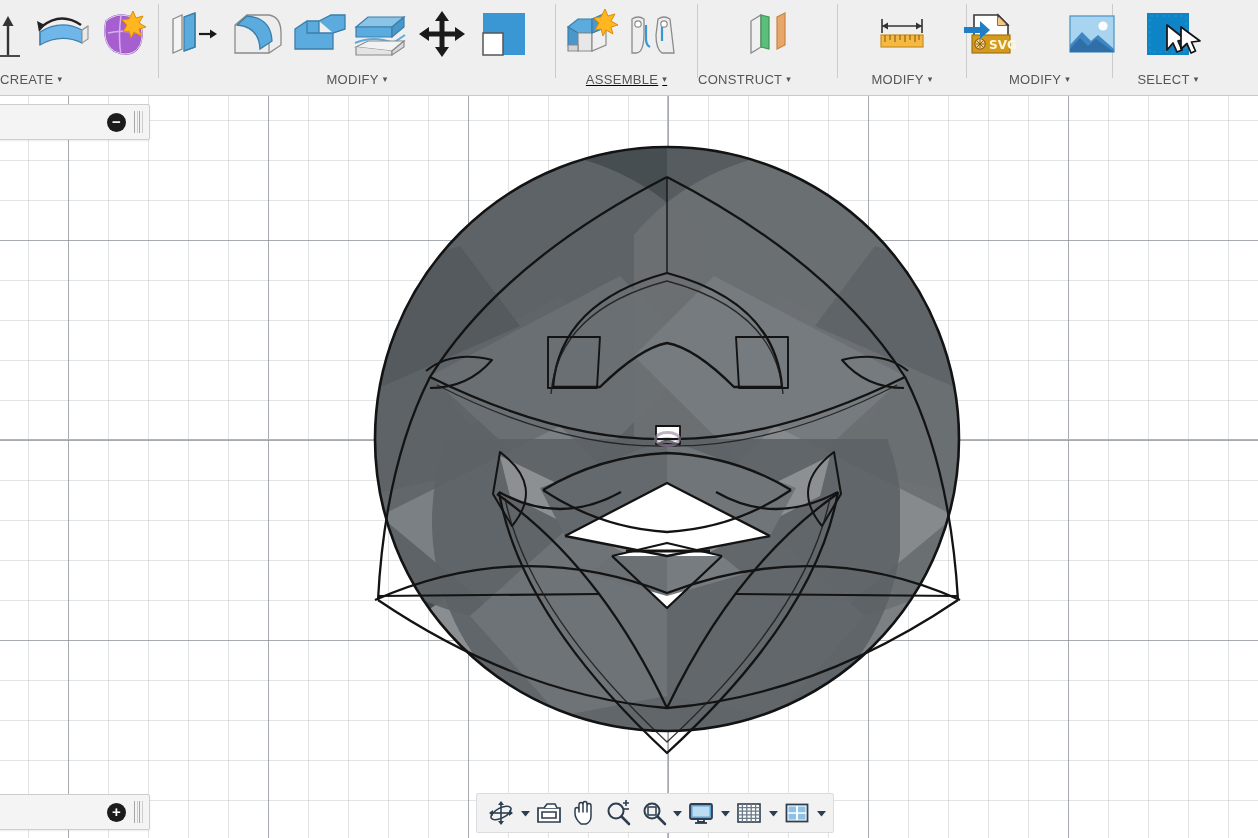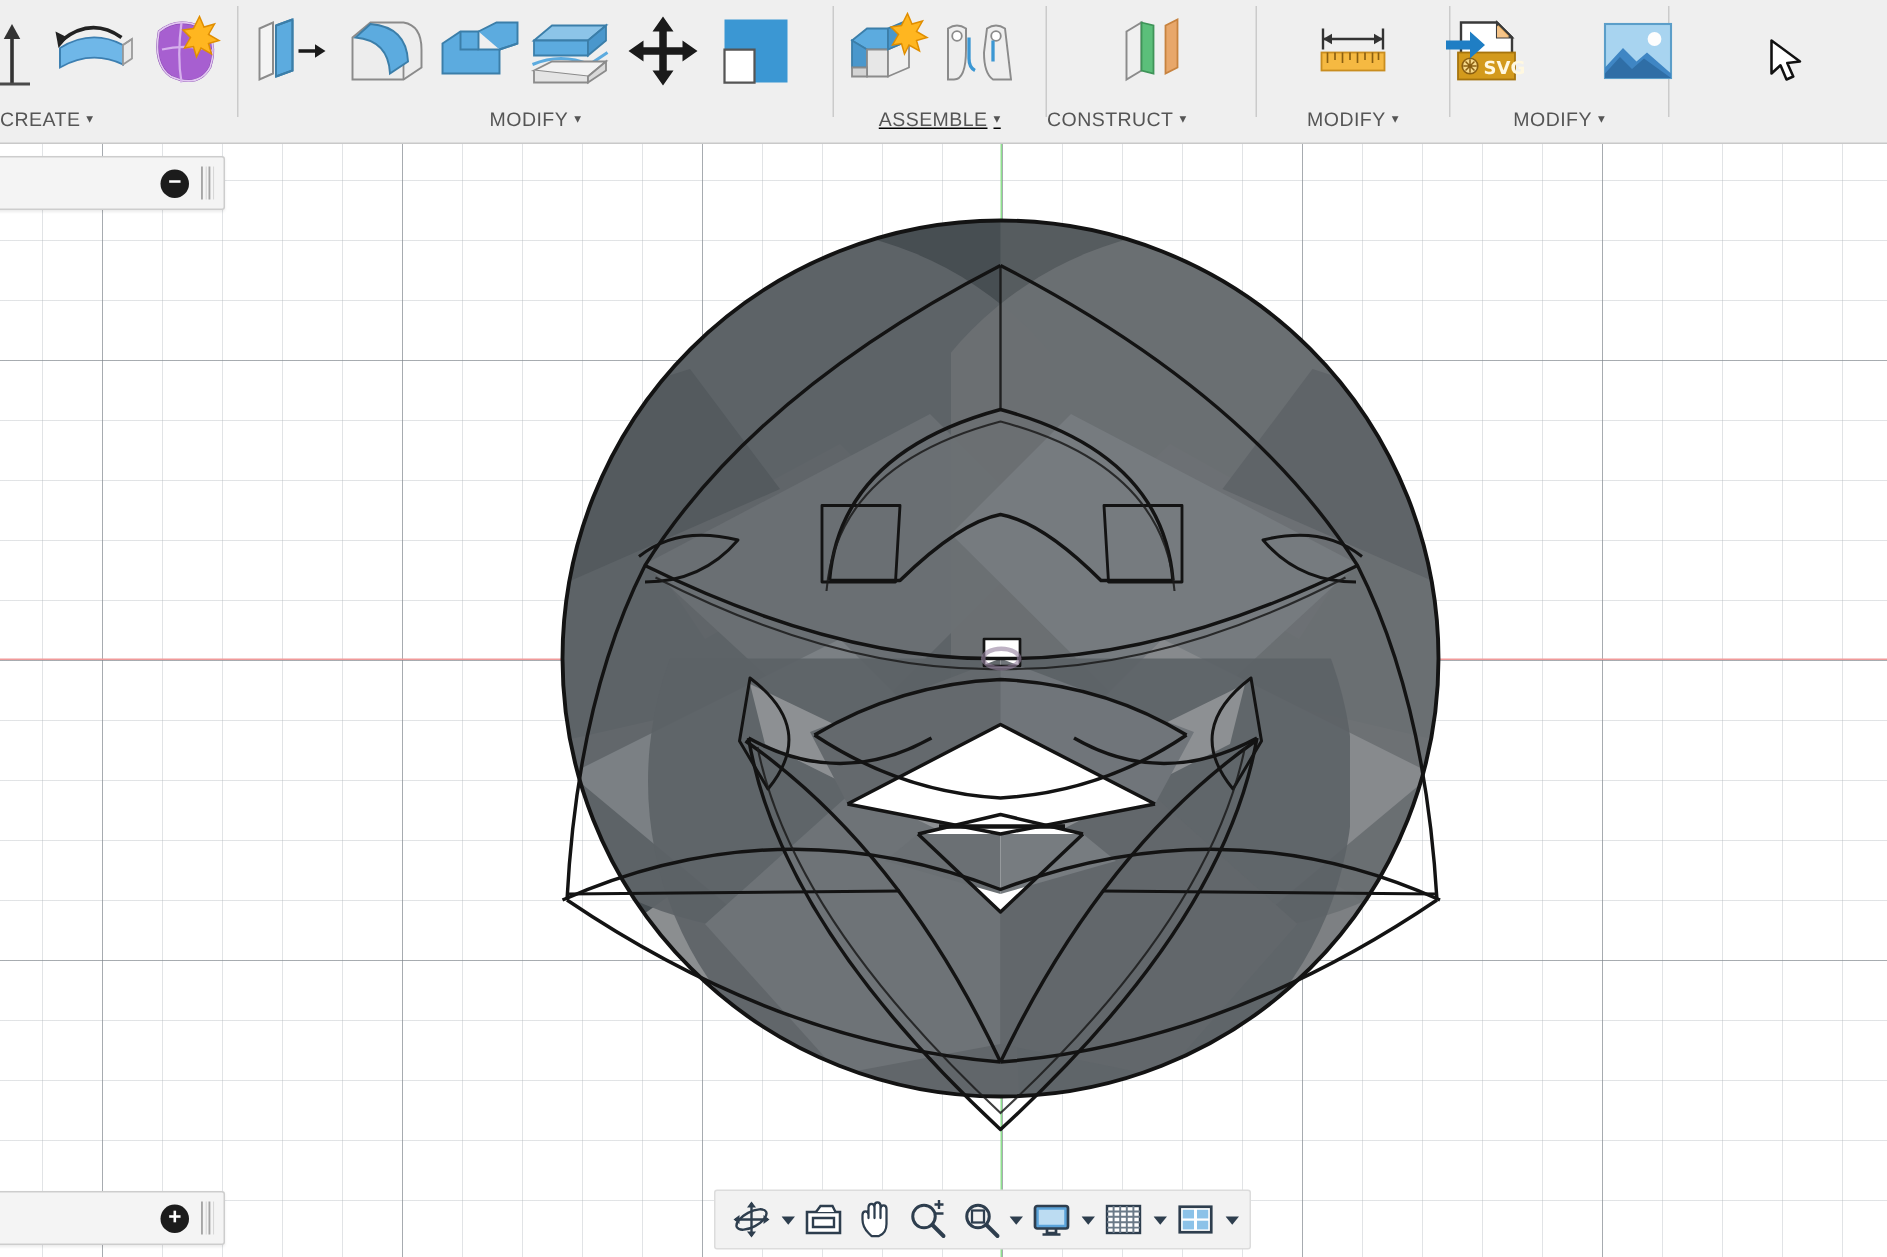--- a/index.html
+++ b/index.html
@@ -316,20 +316,34 @@
           </svg>
         </div>
       </div>
       <div class="panel-label" style="width:100%;text-align:center;">
         <span>MODIFY</span><span class="caret">▾</span>
       </div>
     </div>
 
     <div class="sep"></div>
 
+    <div class="panel" style="width:110px;">
+      <div class="panel-icons" style="justify-content:center;">
+        <div class="tool">
+          <svg width="58" height="58" viewBox="0 0 58 58">
+            <rect x="8" y="8" width="42" height="42" fill="#0c84c6"></rect>
+            <rect x="11" y="11" width="36" height="36" fill="none" stroke="#2496d4" stroke-width="1" stroke-dasharray="3 3"></rect>
+            <path d="M28 20 L28 45 L34 38 L38 47 L43 45 L39 36 L47 35 Z" fill="#ffffff" stroke="#1a1a1a" stroke-width="1.8" stroke-linejoin="round"></path>
+          </svg>
+        </div>
+      </div>
+      <div class="panel-label" style="width:100%;text-align:center;">
+        <span>SELECT</span><span class="caret">▾</span>
+      </div>
+    </div>
 
   </div>
 
   <div id="canvas">
 
     <div id="axis-x"></div>
     <div id="axis-y"></div>
 
     <div id="model">
       <svg width="1258" height="742" viewBox="0 0 1258 742">

